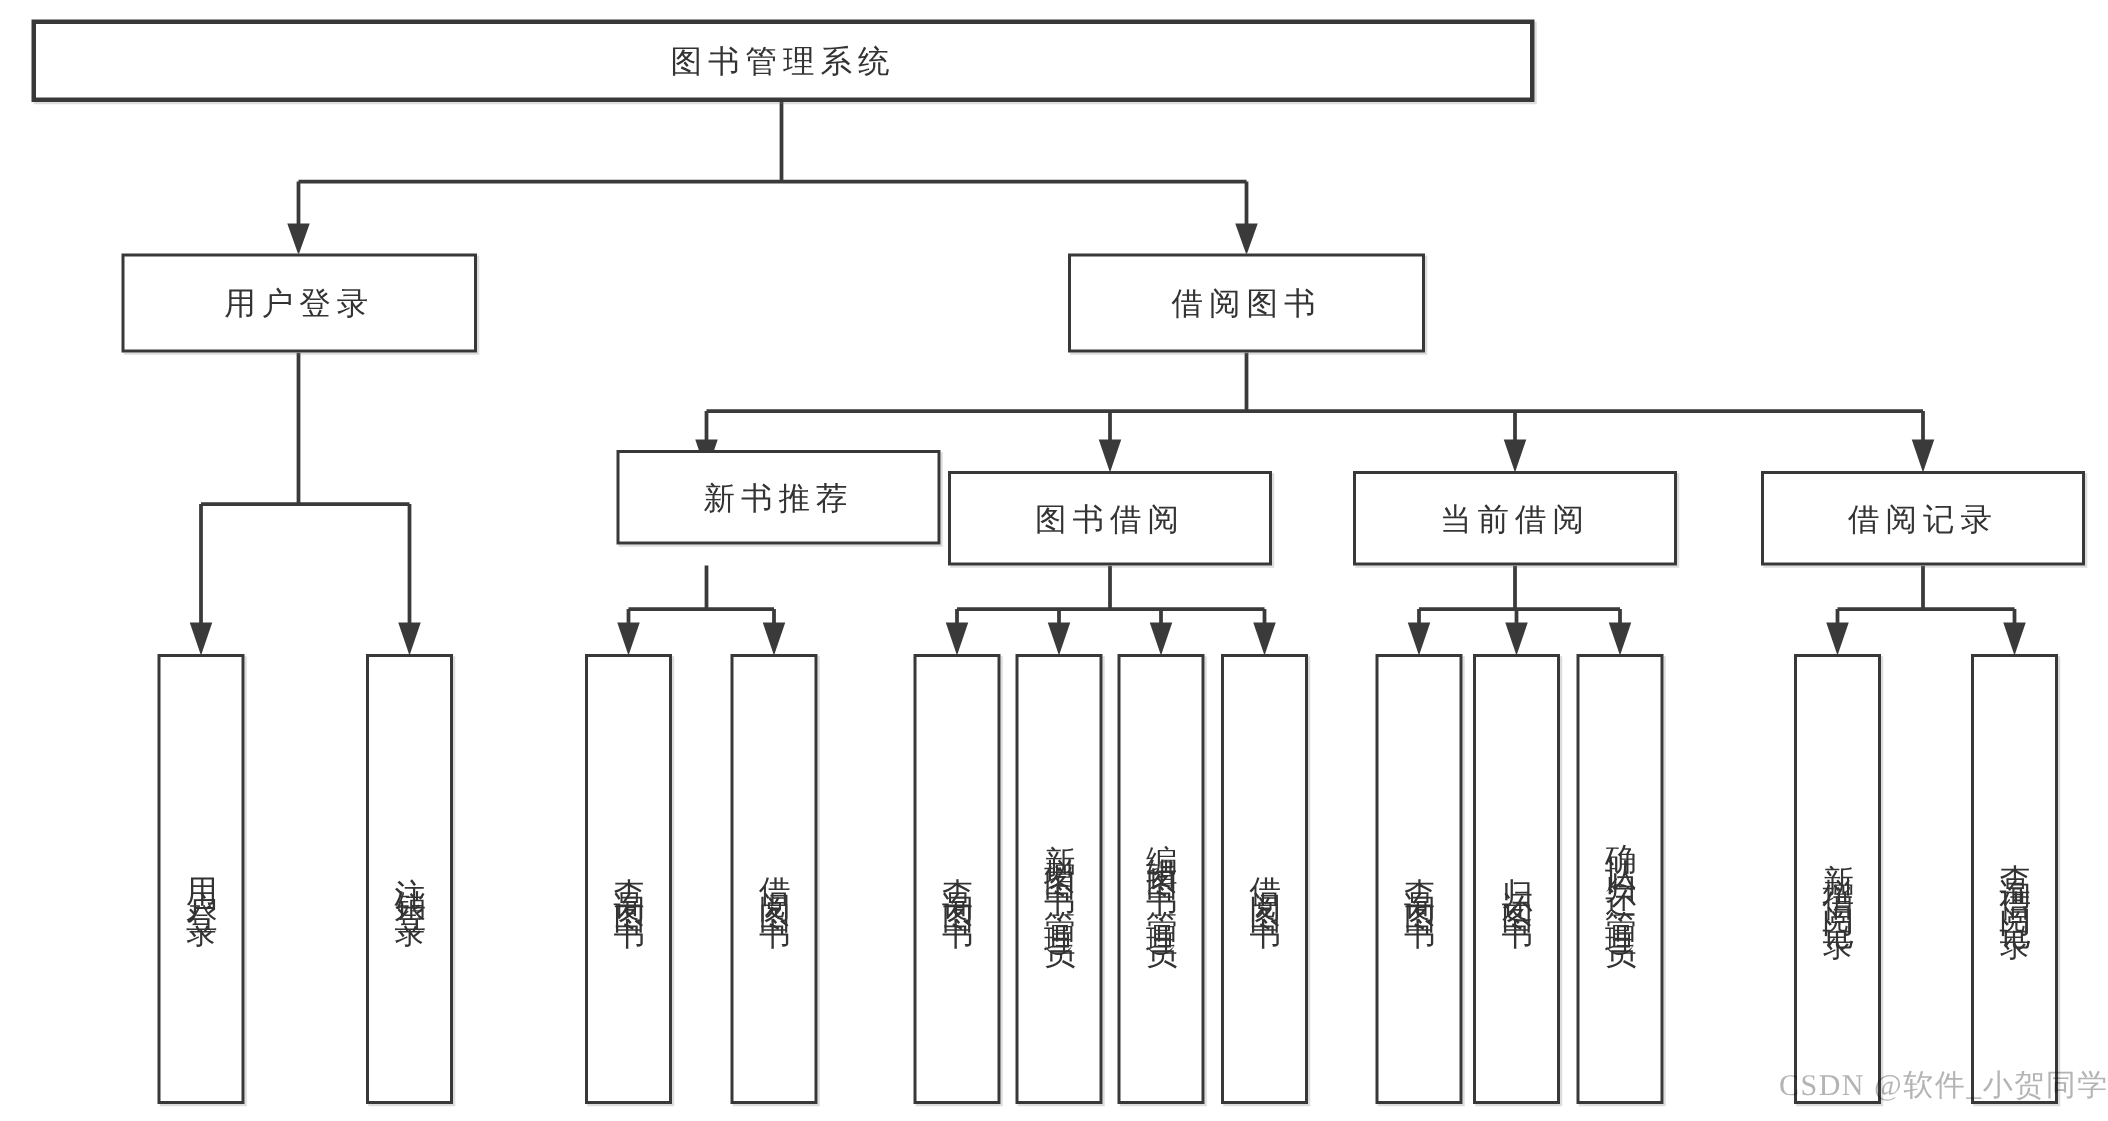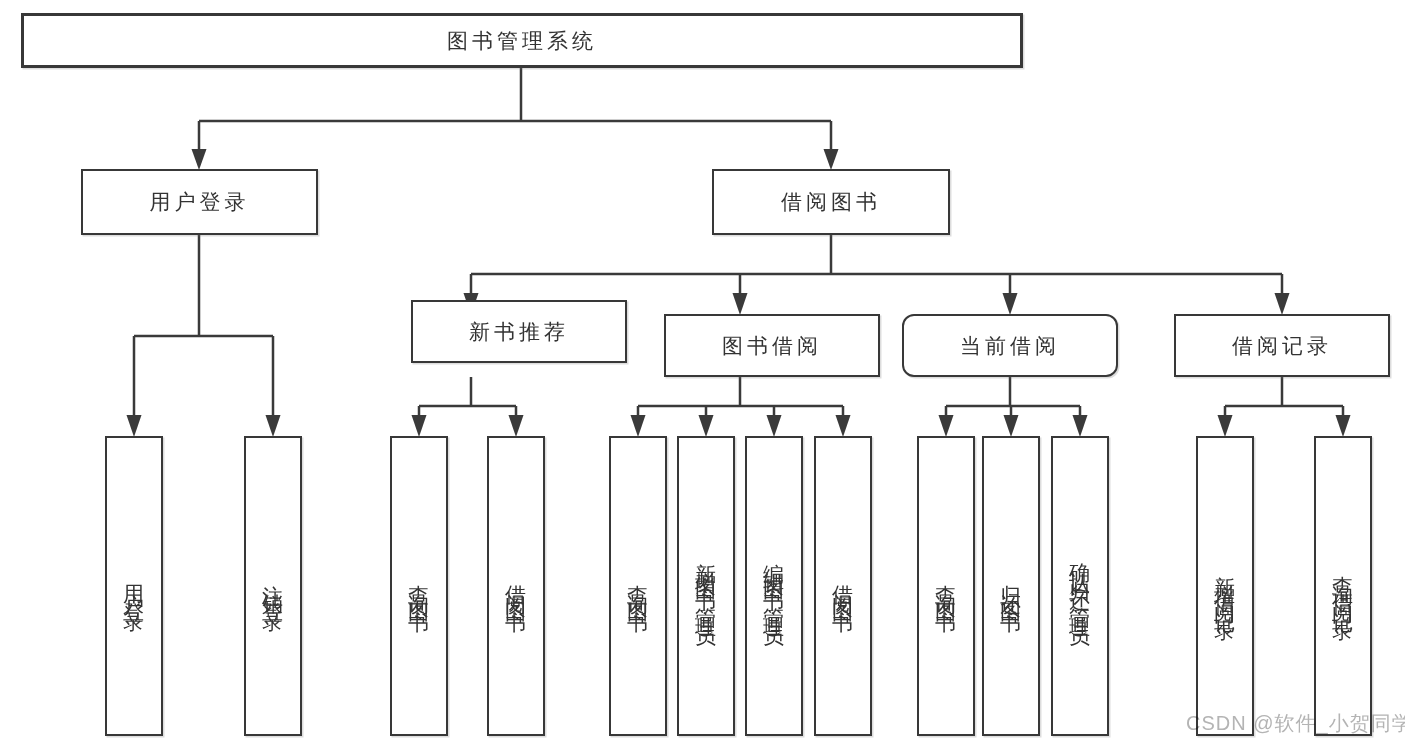--- a/index.html
+++ b/index.html
@@ -1,21 +1,21 @@
 <!DOCTYPE html>
 <html><head>
 <meta charset="utf-8">
 <style>
   html, body { margin: 0; padding: 0; background: #ffffff; }
   .canvas {
     position: relative;
     width: 1405px;
     height: 747px;
     background: #ffffff;
-    font-family: Liberation Sans, sans-serif;
+    font-family: Liberation Serif, serif;
     overflow: hidden;
   }
   .wires {
     position: absolute;
     left: 0; top: 0;
     width: 1405px; height: 747px;
     pointer-events: none;
   }
   .wires path { stroke: #3a3a3a; stroke-width: 2.5; fill: none; }
   .wires polygon { fill: #3a3a3a; stroke: none; }
@@ -117,24 +117,24 @@
   <div class="box" style="left:81px; top:169px; width:237px; height:66px;">
     <span>用户登录</span>
   </div>
   <div class="box" style="left:712px; top:169px; width:238px; height:66px;">
     <span>借阅图书</span>
   </div>
 
   <div class="box" style="left:363px; top:300px; width:216px; height:63px;margin-left:48px;">
     <span>新书推荐</span>
   </div>
-  <div class="box" style="left:664px; top:314px; width:216px; height:63px;">
+  <div class="box" style="left:632px; top:314px; width:216px; height:63px;">
     <span>图书借阅</span>
   </div>
-  <div class="box" style="left:902px; top:314px; width:216px; height:63px;border-radius:12px;">
+  <div class="box" style="left:902px; top:314px; width:216px; height:63px;">
     <span>当前借阅</span>
   </div>
   <div class="box" style="left:1174px; top:314px; width:216px; height:63px;text-align:right;">
     <span>借阅记录</span>
   </div>
 
   <div class="box vert" style="left:105px; top:436px; width:58px; height:300px;">
     <span>用户登录</span>
   </div>
   <div class="box vert" style="left:244px; top:436px; width:58px; height:300px;">

